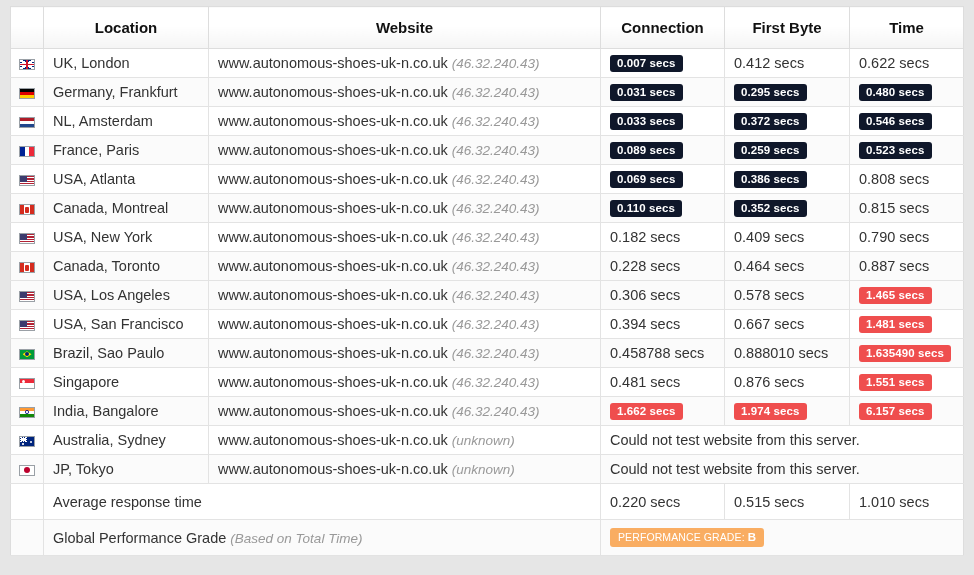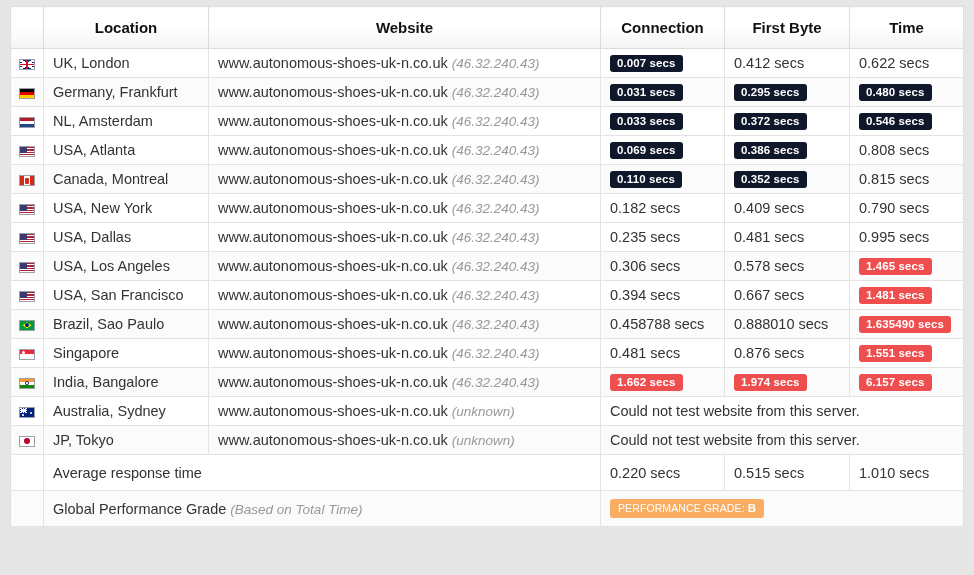--- a/index.html
+++ b/index.html
@@ -226,20 +226,28 @@
           <td class="plainval"><span class="badge green">0.480 secs</span></td>
         </tr>
         <tr class="odd">
           <td class="flagcell"><span class="flag fl-nl"><i class="s1"></i><i class="s2"></i><i class="s3"></i></span></td>
           <td>NL, Amsterdam</td>
           <td>www.autonomous-shoes-uk-n.co.uk <span class="ip">(46.32.240.43)</span></td>
           <td class="plainval"><span class="badge green">0.033 secs</span></td>
           <td class="plainval"><span class="badge green">0.372 secs</span></td>
           <td class="plainval"><span class="badge green">0.546 secs</span></td>
         </tr>
+        <tr class="even">
+          <td class="flagcell"><span class="flag fl-fr"><i class="s1"></i><i class="s2"></i><i class="s3"></i></span></td>
+          <td>France, Paris</td>
+          <td>www.autonomous-shoes-uk-n.co.uk <span class="ip">(46.32.240.43)</span></td>
+          <td class="plainval"><span class="badge green">0.089 secs</span></td>
+          <td class="plainval"><span class="badge green">0.259 secs</span></td>
+          <td class="plainval"><span class="badge green">0.523 secs</span></td>
+        </tr>
         <tr class="odd">
           <td class="flagcell"><span class="flag fl-us"><i class="s1"></i><i class="s2"></i></span></td>
           <td>USA, Atlanta</td>
           <td>www.autonomous-shoes-uk-n.co.uk <span class="ip">(46.32.240.43)</span></td>
           <td class="plainval"><span class="badge green">0.069 secs</span></td>
           <td class="plainval"><span class="badge green">0.386 secs</span></td>
           <td class="plainval">0.808 secs</td>
         </tr>
         <tr class="even">
           <td class="flagcell"><span class="flag fl-ca"><i class="s1"></i><i class="s2"></i><i class="s3"></i></span></td>
@@ -250,27 +258,27 @@
           <td class="plainval">0.815 secs</td>
         </tr>
         <tr class="odd">
           <td class="flagcell"><span class="flag fl-us"><i class="s1"></i><i class="s2"></i></span></td>
           <td>USA, New York</td>
           <td>www.autonomous-shoes-uk-n.co.uk <span class="ip">(46.32.240.43)</span></td>
           <td class="plainval">0.182 secs</td>
           <td class="plainval">0.409 secs</td>
           <td class="plainval">0.790 secs</td>
         </tr>
-        <tr class="odd">
-          <td class="flagcell"><span class="flag fl-us"><i class="s1"></i><i class="s2"></i></span></td>
-          <td>USA, Dallas</td>
-          <td>www.autonomous-shoes-uk-n.co.uk <span class="ip">(46.32.240.43)</span></td>
-          <td class="plainval">0.235 secs</td>
-          <td class="plainval">0.481 secs</td>
-          <td class="plainval">0.995 secs</td>
+        <tr class="even">
+          <td class="flagcell"><span class="flag fl-ca"><i class="s1"></i><i class="s2"></i><i class="s3"></i></span></td>
+          <td>Canada, Toronto</td>
+          <td>www.autonomous-shoes-uk-n.co.uk <span class="ip">(46.32.240.43)</span></td>
+          <td class="plainval">0.228 secs</td>
+          <td class="plainval">0.464 secs</td>
+          <td class="plainval">0.887 secs</td>
         </tr>
         <tr class="even">
           <td class="flagcell"><span class="flag fl-us"><i class="s1"></i><i class="s2"></i></span></td>
           <td>USA, Los Angeles</td>
           <td>www.autonomous-shoes-uk-n.co.uk <span class="ip">(46.32.240.43)</span></td>
           <td class="plainval">0.306 secs</td>
           <td class="plainval">0.578 secs</td>
           <td class="plainval"><span class="badge red">1.465 secs</span></td>
         </tr>
         <tr class="odd">

